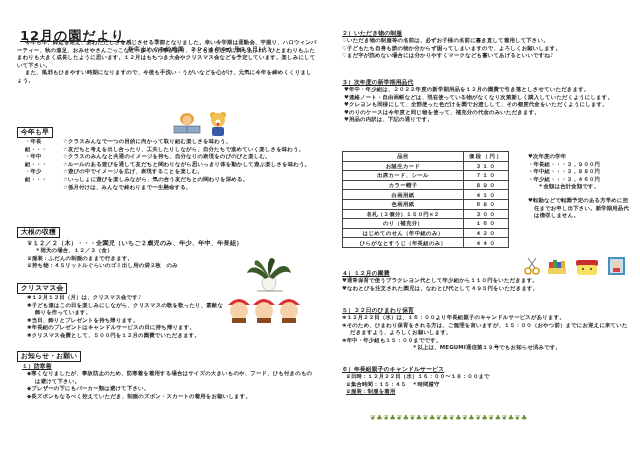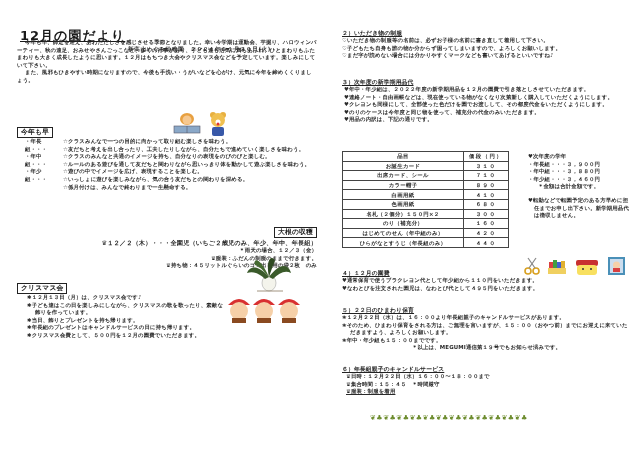--- a/index.html
+++ b/index.html
@@ -14,21 +14,21 @@
   .logo-text { position: absolute; left: 0; top: 14px; font-size: 8px; font-weight: 900; color: #111; letter-spacing: -0.2px; }
   .logo-sub { position: absolute; left: 14px; top: 23px; font-size: 3px; color: #555; }
   .intro { position: absolute; left: 17px; top: 39px; width: 300px; }
   .intro p { text-indent: 8px; }
   .sec-head { display: inline-block; border: 1px solid #222; font-size: 6.8px; font-weight: bold; padding: 0 3px; line-height: 9px; color: #222; }
   .goals { position: absolute; left: 17px; top: 127px; width: 300px; }
   .goal-row { display: flex; margin-top: 0; }
   .goal-label { width: 46px; padding-left: 8px; flex-shrink: 0; }
   .goal-items { flex: 1; }
   .goal-items div { padding-left: 6px; text-indent: -6px; }
-  .harvest { position: absolute; left: 17px; top: 227px; width: 300px; text-align: right; }
+  .harvest { position: absolute; left: 17px; top: 227px; width: 300px; }
   .xmas { position: absolute; left: 17px; top: 283px; width: 300px; }
   .notice { position: absolute; left: 17px; top: 351px; width: 300px; }
   .sub-head { font-size: 5.8px; font-weight: bold; text-decoration: underline; line-height: 8px; color: #222; }
   .ind { padding-left: 10px; }
   .ind2 { padding-left: 18px; }
   .hang { padding-left: 18px; text-indent: -8px; }
   .illus { position: absolute; }
   .r-sec { position: absolute; left: 342px; width: 290px; }
   table.prices { border-collapse: collapse; position: absolute; left: 342px; top: 151px; width: 167px; }
   table.prices td { border: 1px solid #444; font-size: 5.4px; font-weight: bold; text-align: center; height: 9.6px; line-height: 8px; color: #2a2a2a; letter-spacing: 0.3px; }
@@ -125,20 +125,27 @@
         <circle cx="38" cy="16" r="9" fill="#f6d0a8"></circle>
         <rect x="31" y="23" width="14" height="5" fill="#8a4a20"></rect>
       </g>
     <g>
         <path d="M52 10 Q63 -2 74 10Z" fill="#d83030"></path>
         <circle cx="63" cy="16" r="9" fill="#f6d0a8"></circle>
         <rect x="56" y="23" width="14" height="5" fill="#8a4a20"></rect>
       </g>
   </svg>
 
+  <div class="notice t">
+    <div class="sec-head">お知らせ・お願い</div>
+    <div class="sub-head" style="padding-left:5px;">１）防寒着</div>
+    <div class="hang">◆寒くなりましたが、事故防止のため、防寒着を着用する場合はサイズの大きいものや、フード、ひも付きのものは避けて下さい。</div>
+    <div class="hang">◆ブレザーの下にもパーカー類は避けて下さい。</div>
+    <div class="hang">◆長ズボンもなるべく控えていただき、制服のズボン・スカートの着用をお願いします。</div>
+  </div>
 
   <div class="r-sec t" style="top:29px;">
     <div class="sub-head">２）いただき物の制服</div>
     <div>♡いただき物の制服等の名前は、必ずお子様の名前に書き直して着用して下さい。</div>
     <div>♡子どもたち自身も誰の物か分からず困ってしまいますので、よろしくお願いします。</div>
     <div>♡まだ字が読めない場合には分かりやすくマークなども書いてあげるといいですね♪</div>
   </div>
 
   <div class="r-sec t" style="top:78px;">
     <div class="sub-head">３）次年度の新学期用品代</div>

